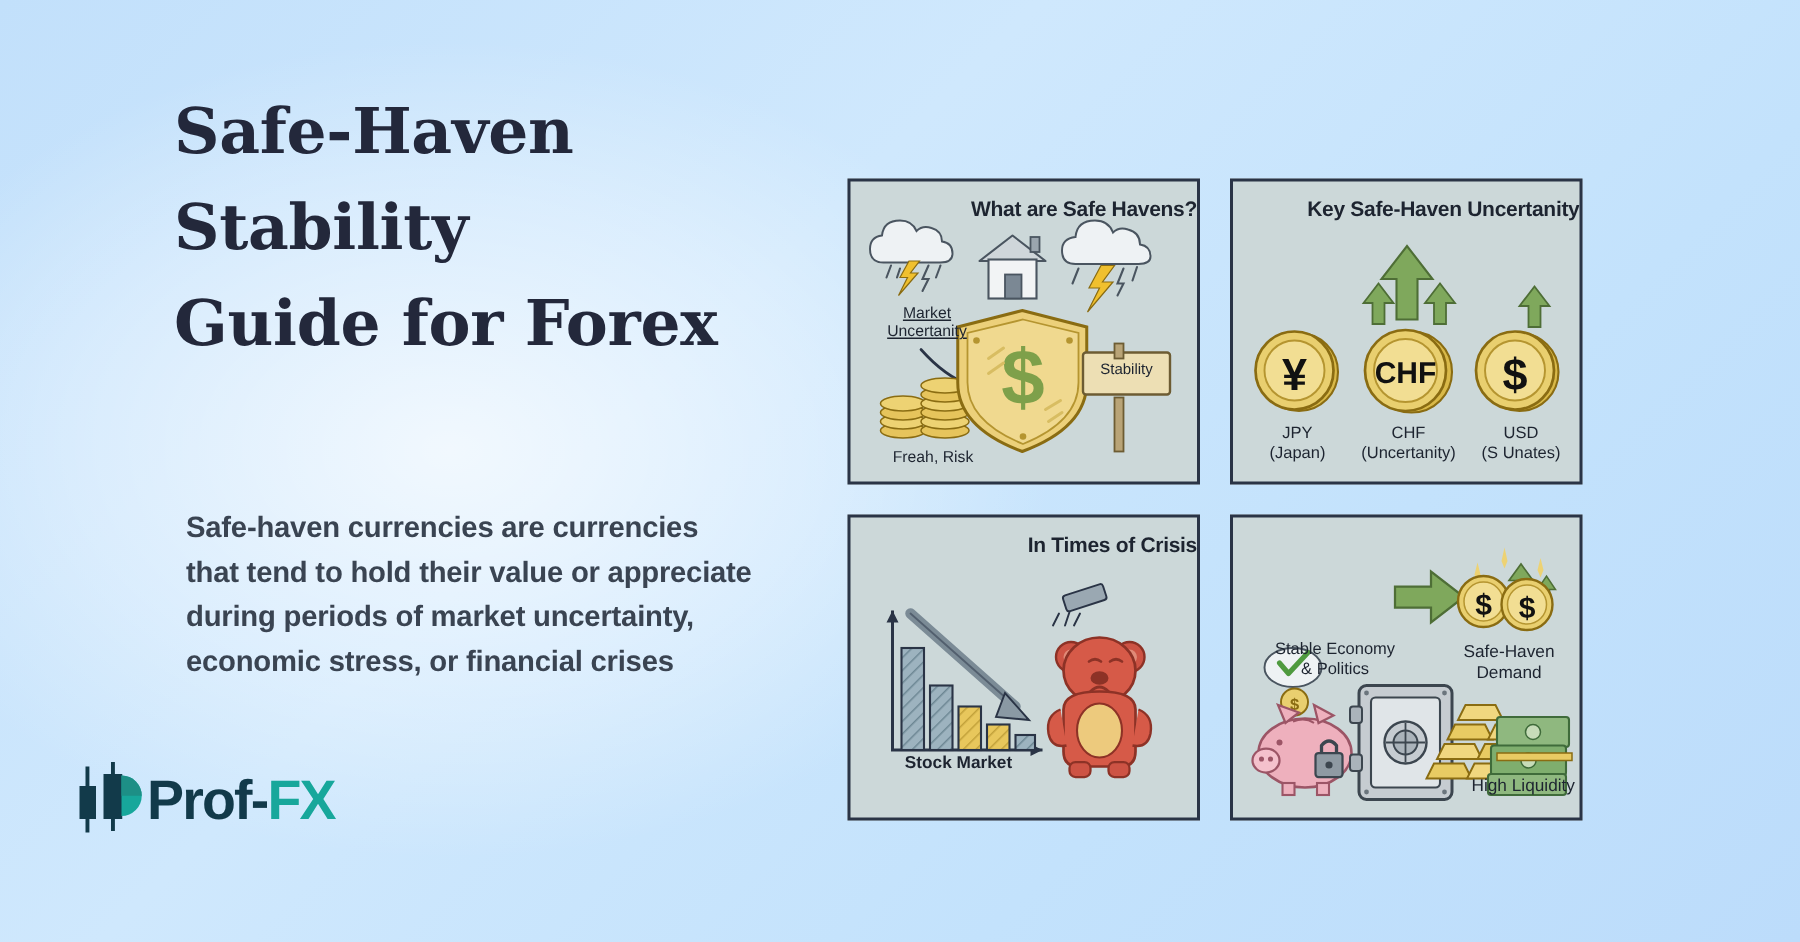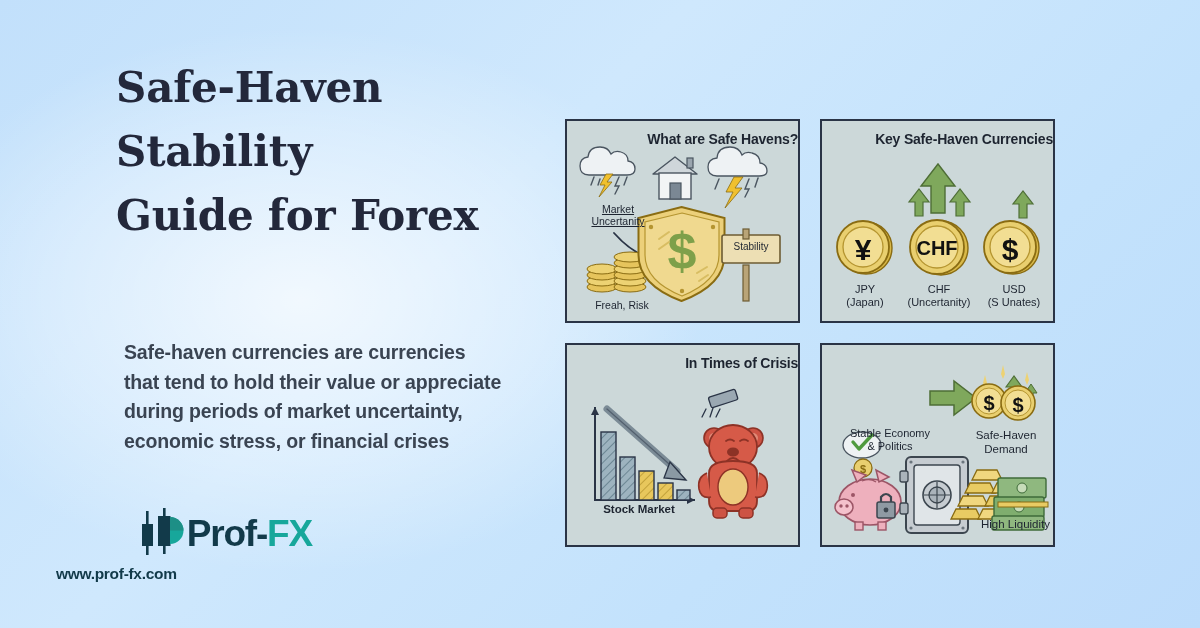--- a/index.html
+++ b/index.html
@@ -27,21 +27,21 @@
     letter-spacing:-0.2px;
   }
   #subtitle {
     position:absolute; left:8px; top:282px; width:378px;
     font-size:19.5px; line-height:1.52; font-weight:700;
     color:#3a4452; letter-spacing:-0.15px;
   }
 
   
   #logo { position:absolute; left:-64px; top:452px; width:260px; }
-  .logo-row { display:flex; align-items:center;justify-content:flex-end; }
+  .logo-row { display:flex; align-items:center; }
   #brand {
     font-family:"Liberation Sans", sans-serif;
     font-weight:700; font-size:37px; letter-spacing:-1.2px;
     line-height:1; margin-left:-12px;
   }
   #brand .dark { color:#123a4a; }
   #brand .teal { color:#17a79b; }
   #site {
     margin-top:7px; margin-left:4px;
     font-weight:700; font-size:15.5px; color:#123a4a; letter-spacing:-0.3px;
@@ -91,21 +91,20 @@
           <rect x="1" y="16" width="11" height="22" fill="#123a4a"></rect>
           <rect x="22" y="0" width="2.6" height="46" fill="#123a4a"></rect>
           <rect x="17" y="8" width="12.5" height="30" fill="#123a4a"></rect>
           <path d="M29 9 A13.5 13.5 0 0 1 29 36 Z" fill="#17a79b"></path>
           <path d="M29 9 A13.5 13.5 0 0 1 42.5 22.5 L29 22.5 Z" fill="#1d8f86"></path>
         </svg>
         <div id="brand">
           <span class="dark">Prof-</span><span class="teal">FX</span>
         </div>
       </div>
-      <div id="site">www.prof-fx.com</div>
     </div>
   </div>
 
   <div id="grid">
 
     <div class="card">
       <div class="card-title">What are Safe Havens?</div>
       <svg class="card-art" viewBox="0 0 231 200">
 
         <g>
@@ -171,21 +170,21 @@
         </g>
       </svg>
       <div class="cap" style="left:14px; top:82px; width:74px;text-decoration:underline;">
         <span>Market</span><br><span>Uncertanity</span>
       </div>
       <div class="cap" style="left:12px; top:178px; width:86px;">Freah, Risk</div>
       <div class="cap" style="left:155px; top:120px; width:58px; font-size:10px;">Stability</div>
     </div>
 
     <div class="card">
-      <div class="card-title">Key Safe-Haven Currencies</div>
+      <div class="card-title">Key Safe-Haven Uncertanity</div>
       <svg class="card-art" viewBox="0 0 231 200">
 
         <g>
           <path d="M93 95 l0 -14 l-6 0 l10 -13 l10 13 l-6 0 l0 14 Z" fill="#7fa85c" stroke="#4e6e36" stroke-width="1.2"></path>
         </g>
         <g>
           <path d="M109 92 l0 -27 l-10 0 l17 -22 l17 22 l-10 0 l0 27 Z" fill="#7fa85c" stroke="#4e6e36" stroke-width="1.4"></path>
         </g>
         <g>
           <path d="M134 95 l0 -14 l-6 0 l10 -13 l10 13 l-6 0 l0 14 Z" fill="#7fa85c" stroke="#4e6e36" stroke-width="1.2"></path>

